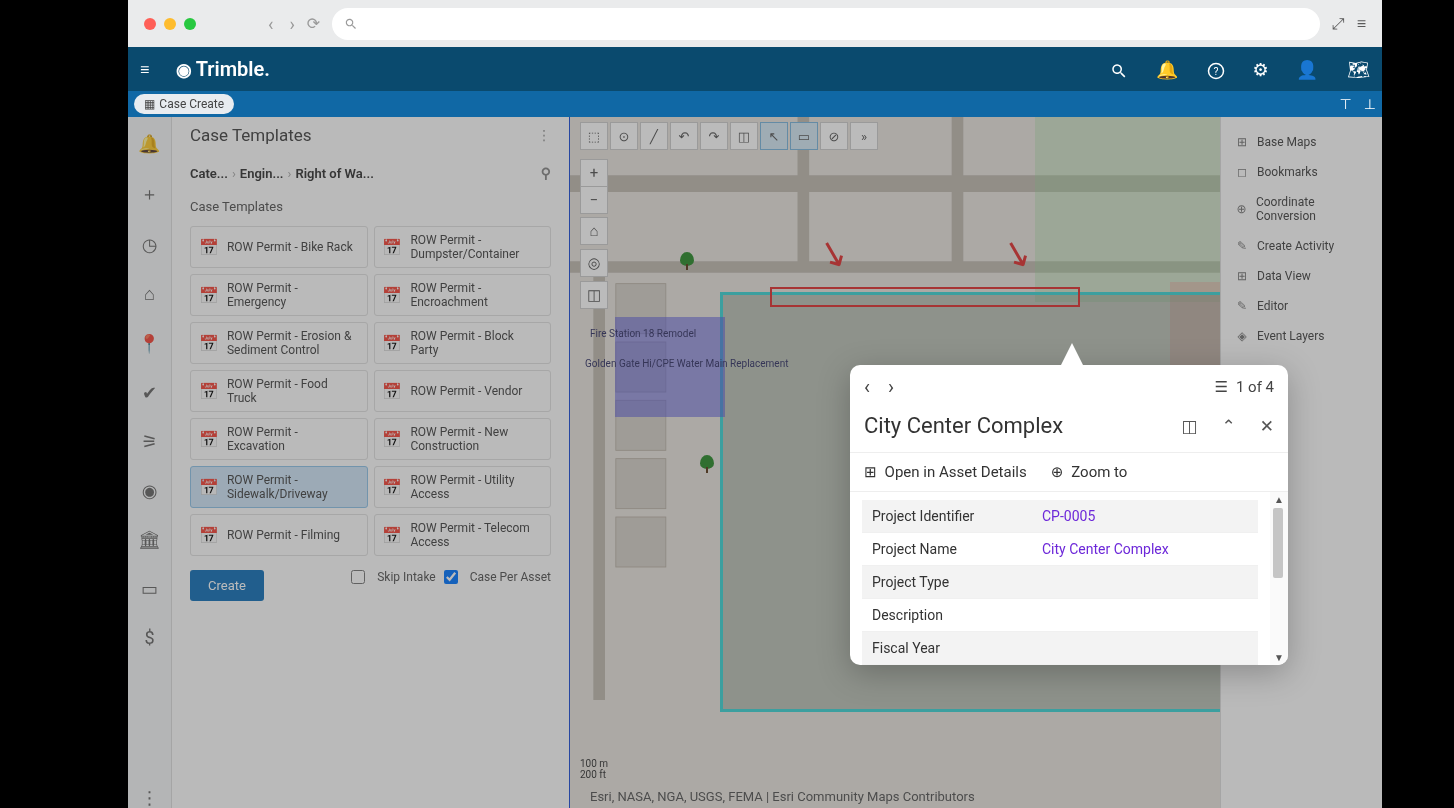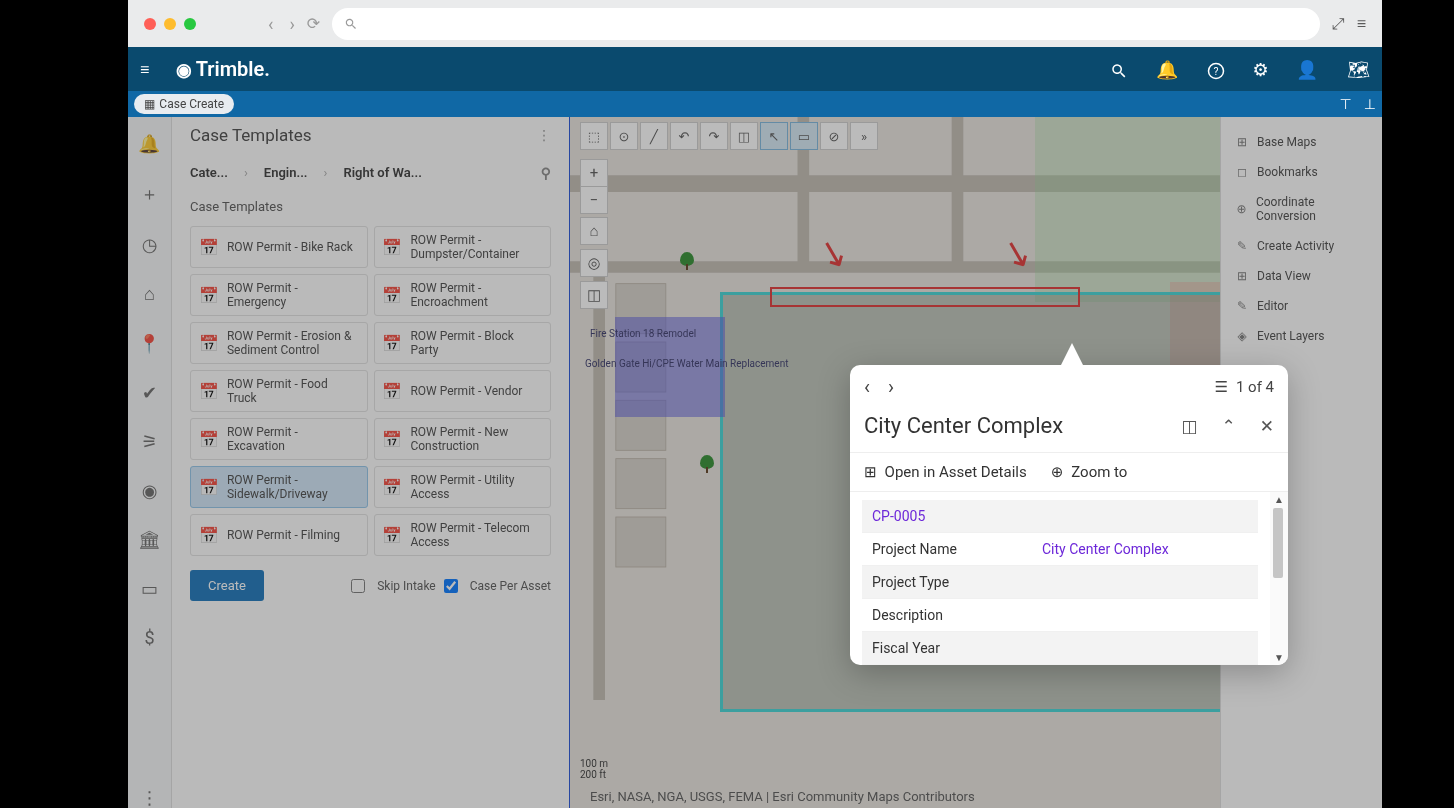--- a/index.html
+++ b/index.html
@@ -35,29 +35,29 @@
     
     .overlay { position: absolute; inset: 0; background: rgba(60,60,60,0.35); z-index: 5; pointer-events: none; }
     
     .left-rail { width: 44px; background: #f5f6f7; border-right: 1px solid #ddd; display: flex; flex-direction: column; align-items: center; padding-top: 16px; gap: 28px; color: #666; position: relative; z-index: 3; }
     .left-rail span { cursor: pointer; font-size: 18px; }
     .rail-spacer { flex: 1; }
     
     .panel { width: 398px; background: #fdfdfd; border-right: 1px solid #1d4ed8; padding: 8px 18px; position: relative; z-index: 3; }
     .panel-title { font-size: 17px; color: #444; margin-bottom: 20px; display: flex; justify-content: space-between; align-items: center; }
     .panel-title .more { color: #999; font-size: 14px; }
-    .breadcrumb { display: flex; align-items: flex-start; gap: 16px; font-size: 13px; color: #333; margin-bottom: 18px; font-weight: 600; }
+    .breadcrumb { display: flex; align-items: center; gap: 4px; font-size: 13px; color: #333; margin-bottom: 18px; font-weight: 600; }
     .breadcrumb .sep { color: #aaa; font-weight: normal; }
     .breadcrumb .filter-icon { margin-left: auto; color: #888; font-size: 14px; }
     .section-label { font-size: 13px; color: #555; margin-bottom: 12px; }
     .template-grid { display: grid; grid-template-columns: 1fr 1fr; gap: 6px; margin-bottom: 14px; }
     .template-cell { border: 1px solid #e0e0e0; border-radius: 3px; padding: 6px 8px; display: flex; align-items: center; gap: 8px; font-size: 12px; color: #444; cursor: pointer; min-height: 38px; }
     .template-cell.selected { background: #cfe5f7; border-color: #8fc3e8; }
     .cal-icon { color: #888; font-size: 16px; flex-shrink: 0; }
-    .panel-footer { display: flex; align-items: center; gap: 8px; }
+    .panel-footer { display: flex; align-items: flex-start; gap: 8px; }
     .create-btn { background: #1371b8; color: #fff; border: none; padding: 8px 18px; border-radius: 3px; font-size: 13px; cursor: pointer; }
     .checkbox-wrap { display: flex; align-items: center; gap: 12px; font-size: 12px; color: #555; }
     .checkbox-wrap input { width: 14px; height: 14px; }
     
     .map-area { flex: 1; background: #e8e4de; position: relative; z-index: 2; overflow: hidden; }
     .map-roads { position: absolute; inset: 0; }
     .map-polygon-cyan { position: absolute; left: 150px; top: 175px; width: 580px; height: 420px; border: 3px solid #3cd4d4; background: rgba(100,130,110,0.35); }
     .map-polygon-green { position: absolute; left: 465px; top: -15px; width: 310px; height: 200px; background: rgba(150,220,150,0.3); }
     .map-polygon-red { position: absolute; left: 600px; top: 165px; width: 150px; height: 330px; background: rgba(255,120,120,0.25); }
     .map-polygon-blue { position: absolute; left: 45px; top: 200px; width: 110px; height: 100px; background: rgba(90,90,220,0.55); }
@@ -385,20 +385,21 @@
       <span>Open in Asset Details</span>
     </div>
     <div class="popup-action">
       <span>⊕</span>
       <span>Zoom to</span>
     </div>
   </div>
   <div class="popup-body">
     <div class="popup-table" id="popup-table">
         <div class="popup-row">
+          <div class="popup-label">Project Identifier</div>
           <div class="popup-value">CP-0005</div>
         </div>
         <div class="popup-row">
           <div class="popup-label">Project Name</div>
           <div class="popup-value">City Center Complex</div>
         </div>
         <div class="popup-row">
           <div class="popup-label">Project Type</div>
         </div>
         <div class="popup-row">

